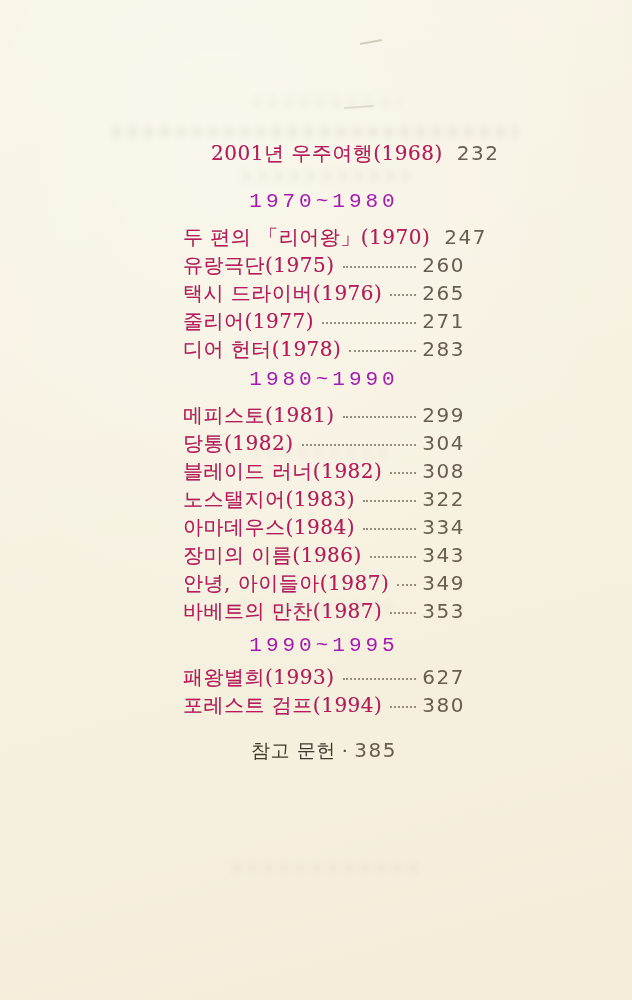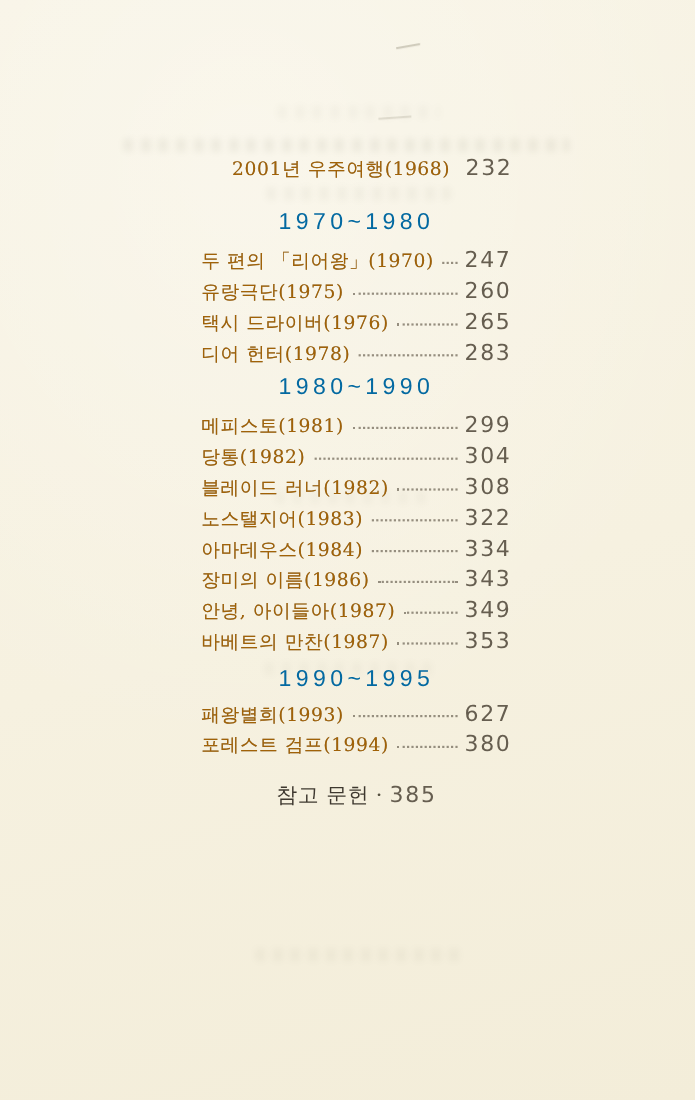--- a/index.html
+++ b/index.html
@@ -44,22 +44,22 @@
 
   .row {
     display: flex;
     align-items: baseline;
     height: 22px;
     margin-bottom: 6px;
   }
   .row.indent { padding-left: 28px; }
 
   .title {
-    font-size: 17px;
-    color: #a16207;
+    font-size: 20px;
+    color: #be185d;
     letter-spacing: 0.5px;
     white-space: nowrap;
     text-shadow: 0 0 0.6px rgba(62,56,47,0.45);
   }
 
   .leader {
     flex: 1 1 auto;
     align-self: flex-end;
     height: 0;
     border-bottom: 2px dotted #857d6e;
@@ -73,24 +73,24 @@
     color: #665e50;
     letter-spacing: 1.5px;
     min-width: 40px;
     text-align: center;
     white-space: nowrap;
   }
 
   .section-header {
     height: 26px;
     text-align: center;
-    font-family: Liberation Sans, sans-serif;
+    font-family: Liberation Mono, monospace;
     font-size: 21px;
     letter-spacing: 4px;
-    color: #0369a1;
+    color: #a21caf;
   }
   .hdr1 { margin-top: 28px; }
   .hdr2 { margin-top: 10px; }
   .hdr3 { margin-top: 14px; }
   .rows1 { margin-top: 8px; }
   .rows2 { margin-top: 8px; }
   .rows3 { margin-top: 4px; }
 
   .toc-footer {
     margin-top: 24px;
@@ -142,20 +142,25 @@
       <span class="title">유랑극단(1975)</span>
       <span class="leader"></span>
       <span class="pagenum">260</span>
     </div>
     <div class="row">
       <span class="title">택시 드라이버(1976)</span>
       <span class="leader"></span>
       <span class="pagenum">265</span>
     </div>
     <div class="row">
+      <span class="title">줄리어(1977)</span>
+      <span class="leader"></span>
+      <span class="pagenum">271</span>
+    </div>
+    <div class="row">
       <span class="title">디어 헌터(1978)</span>
       <span class="leader"></span>
       <span class="pagenum">283</span>
     </div>
   </div>
 
   <div class="section-header hdr2">1980~1990</div>
   <div class="rows2">
     <div class="row">
       <span class="title">메피스토(1981)</span>

